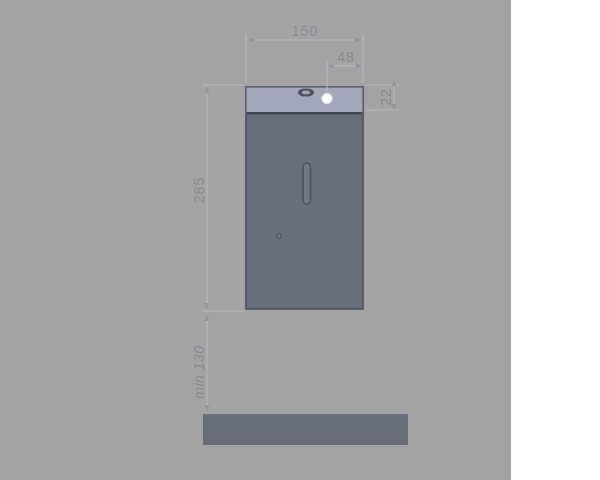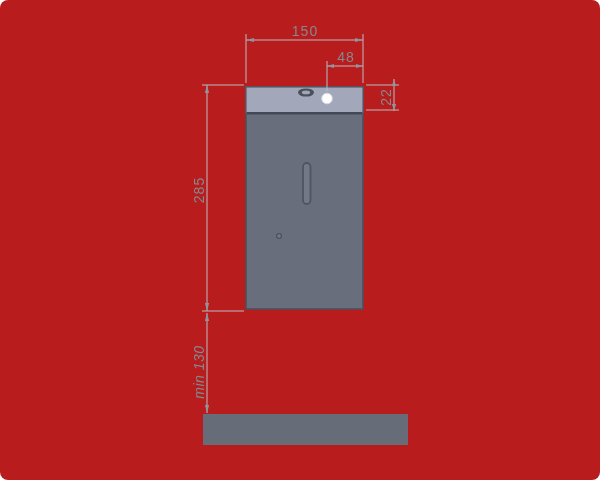--- a/index.html
+++ b/index.html
@@ -1,19 +1,18 @@
 <!DOCTYPE html>
 <html><head>
 <meta charset="utf-8">
 <style>
   html, body { margin: 0; padding: 0; background: #ffffff; }
   .stage {
-    width: 600px; height: 480px; position: relative; background: #b91c1c;
+    width: 511px; height: 480px; position: relative; background: #a3a3a3;
     font-family: "Liberation Sans", sans-serif;
-    border-radius: 8px;
   }
   svg { display: block; }
   .dim-text {
     font-family: "Liberation Sans", sans-serif;
     font-size: 14px;
     letter-spacing: 1px;
     fill: #85888f;
   }
   .dim-text-italic {
     font-style: italic;

